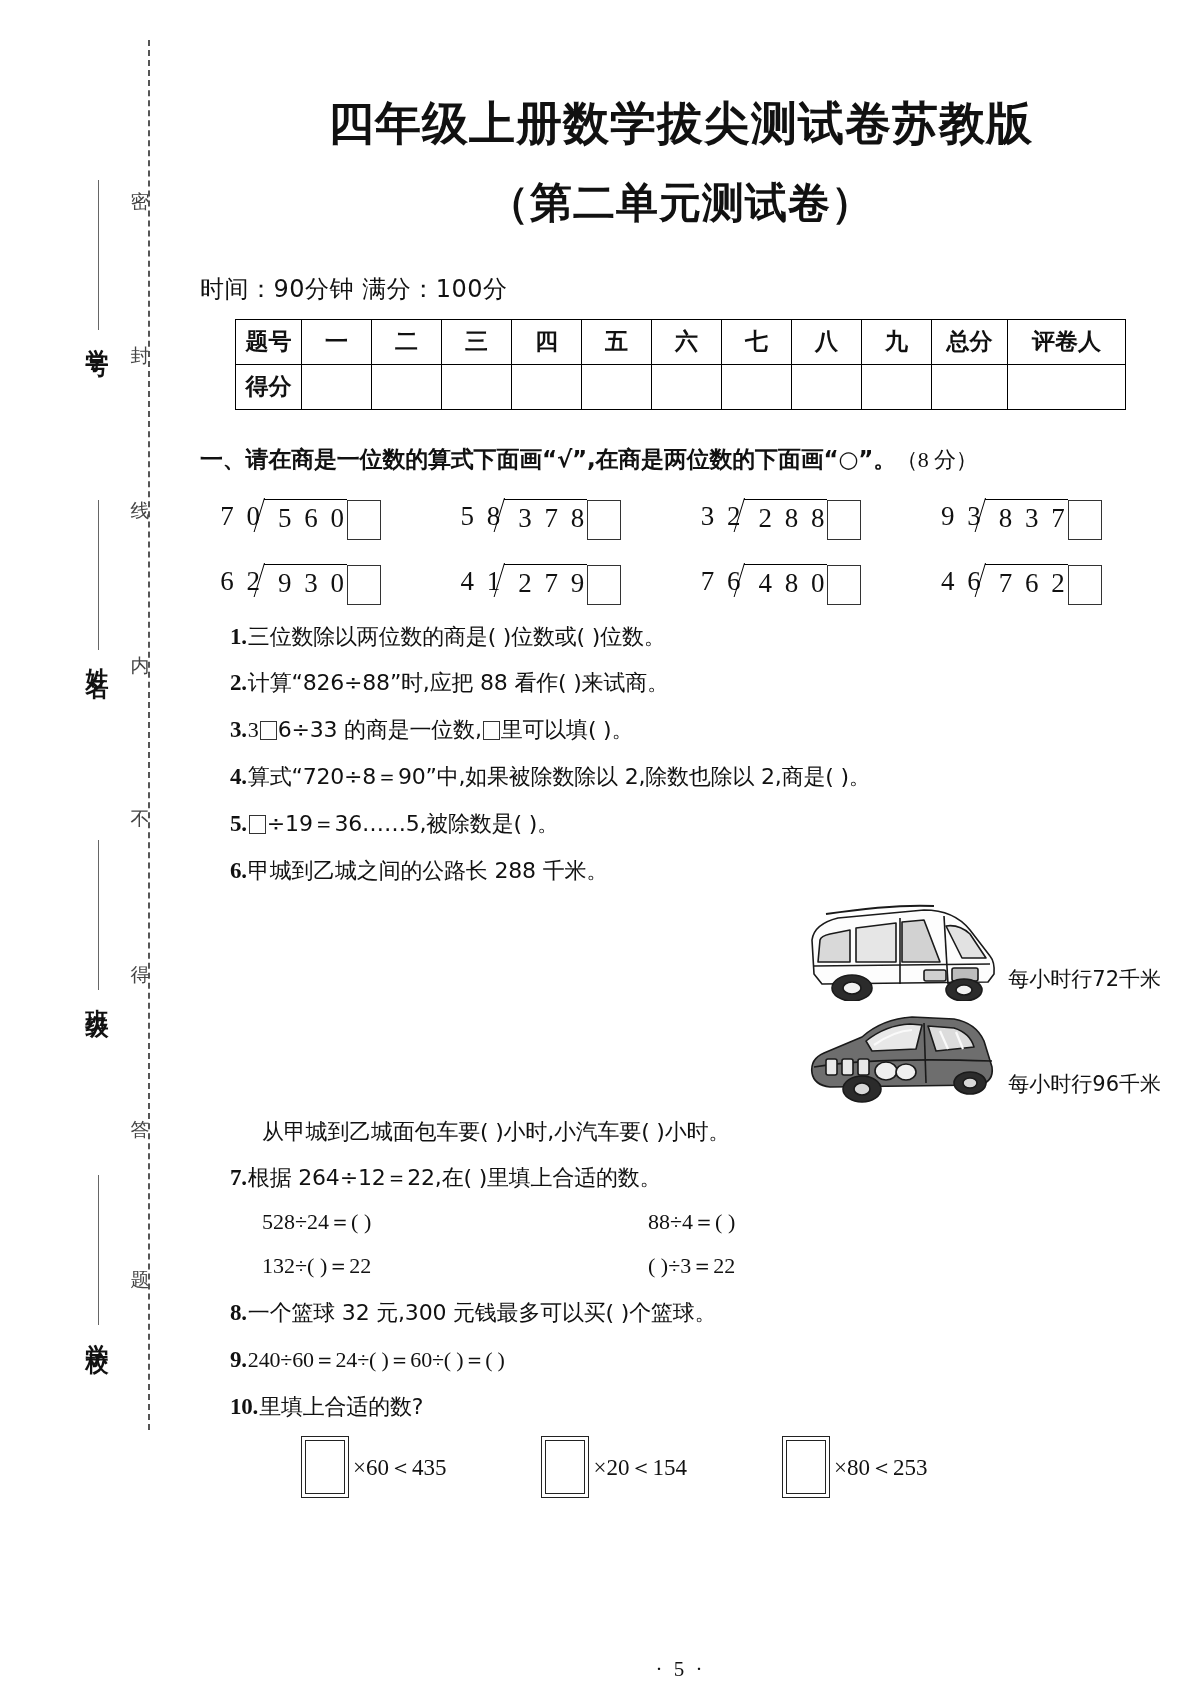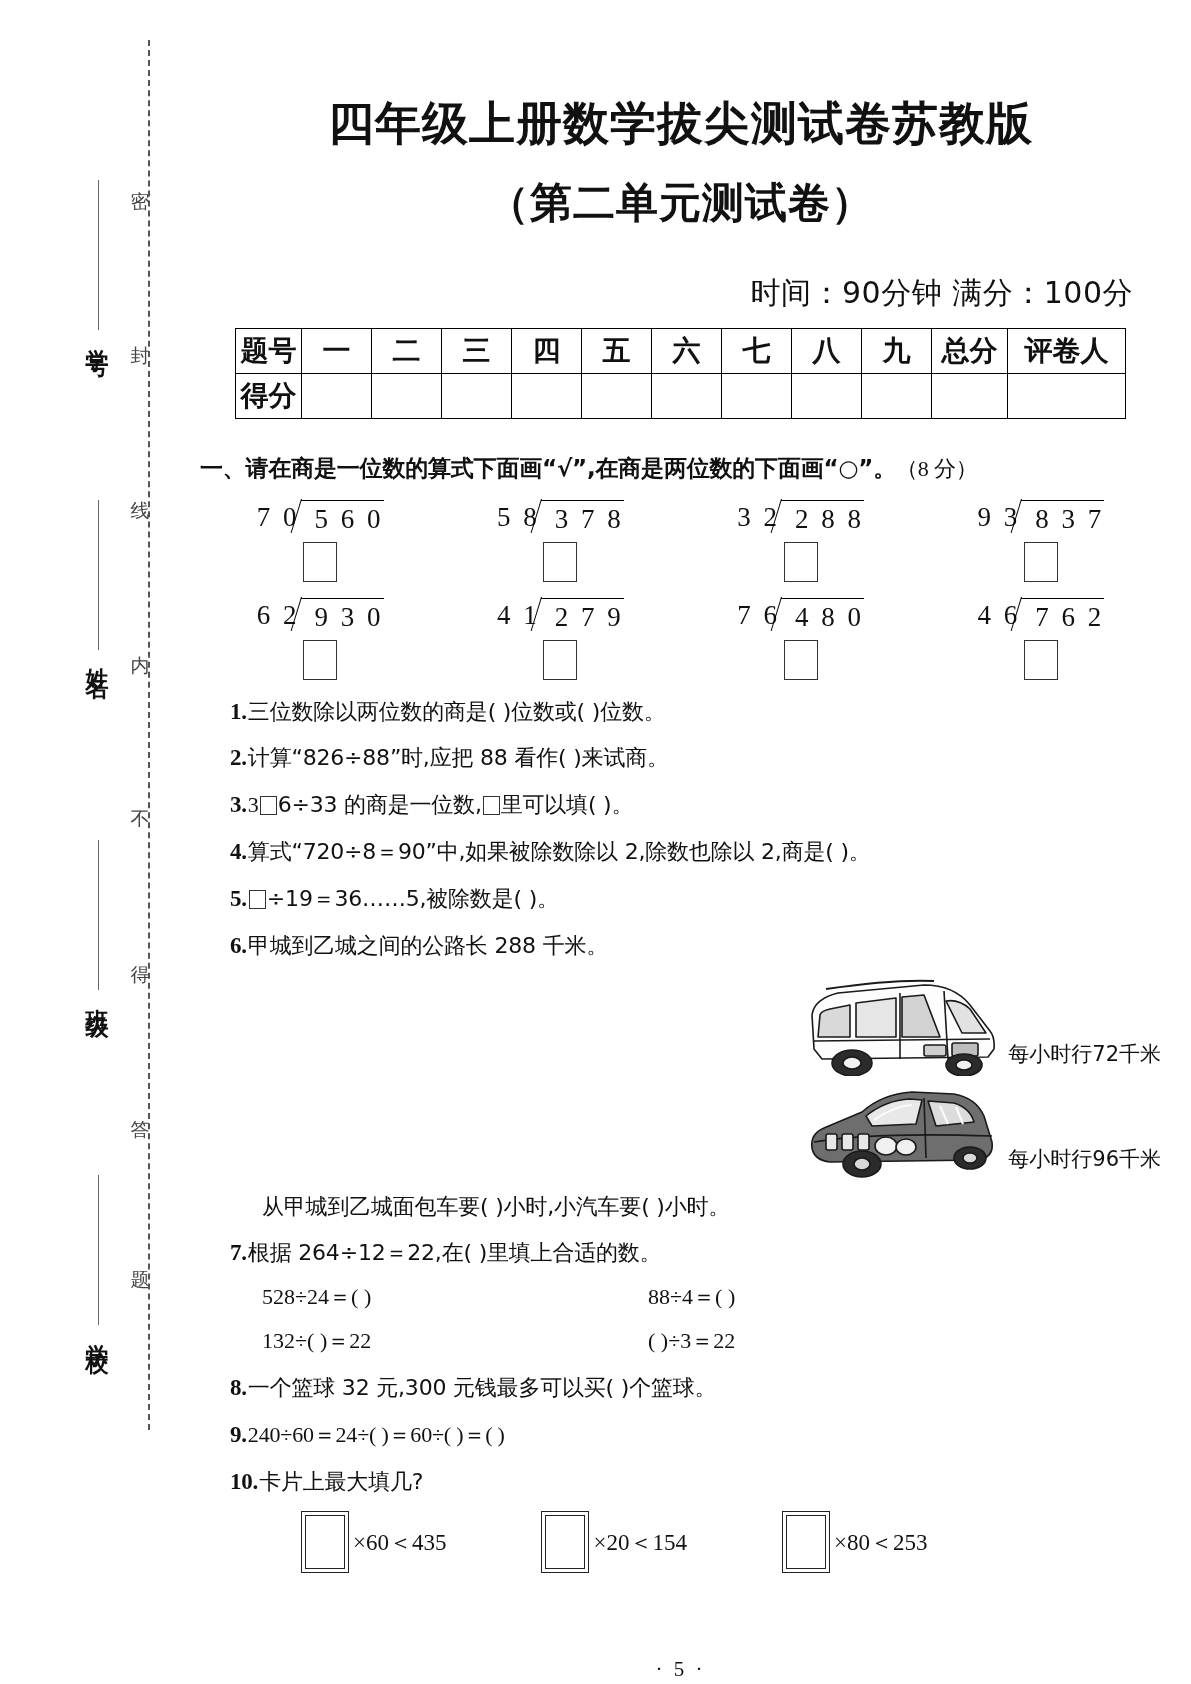--- a/index.html
+++ b/index.html
@@ -75,39 +75,38 @@
   .subtitle {
     text-align: center;
     font-family: "DejaVu Sans", sans-serif;
     font-weight: bold;
     font-size: 42px;
     margin-top: 22px;
     letter-spacing: 1px;
   }
 
   .meta-line {
-    text-align: right;
-    font-size: 30px;
+    font-size: 24px;
     margin-top: 42px;
     padding-right: 28px;
     font-family: "DejaVu Sans", sans-serif;
     letter-spacing: 0.5px;
   }
 
   table.score-table {
     width: 840px;
     margin: 14px auto 0 auto;
     border-collapse: collapse;
     table-layout: fixed;
   }
   table.score-table td {
     border: 1.6px solid #000;
     height: 45px;
     text-align: center;
-    font-size: 28px;
+    font-size: 23px;
     font-weight: bold;
     font-family: "DejaVu Sans", sans-serif;
   }
   table.score-table td.w-first { width: 66px; }
   table.score-table td.w-num { width: 70px; }
   table.score-table td.w-total { width: 76px; }
   table.score-table td.w-judge { width: 118px; }
 
   
   .sec-head {
@@ -124,21 +123,20 @@
   }
 
   
   .div-row {
     display: flex;
     justify-content: space-around;
     margin-top: 16px;
   }
   .div-item {
     display: flex;
-    flex-direction: column;
     align-items: center;
     width: 200px;
   }
   .long-div {
     display: flex;
     align-items: flex-end;
     font-family: "Liberation Serif", serif;
     font-size: 27px;
     letter-spacing: 3px;
     line-height: 1;
@@ -484,21 +482,21 @@
 
   <div class="q">
     <span class="n">8.</span><span>一个篮球 32 元,300 元钱最多可以买(            )个篮球。</span>
   </div>
 
   <div class="q">
     <span class="n">9.</span><span class="num">240÷60＝24÷(            )＝60÷(            )＝(            )</span>
   </div>
 
   <div class="q">
-    <span class="n">10.</span><span>卡片上最大填几?</span>
+    <span class="n">10.</span><span>里填上合适的数?</span>
   </div>
 
   <div class="card-row">
     <div class="card-item">
       <div class="card-box">
           <div class="card-box-inner"></div>
         </div>
       <div class="card-expr">×60＜435</div>
     </div>
     <div class="card-item">

